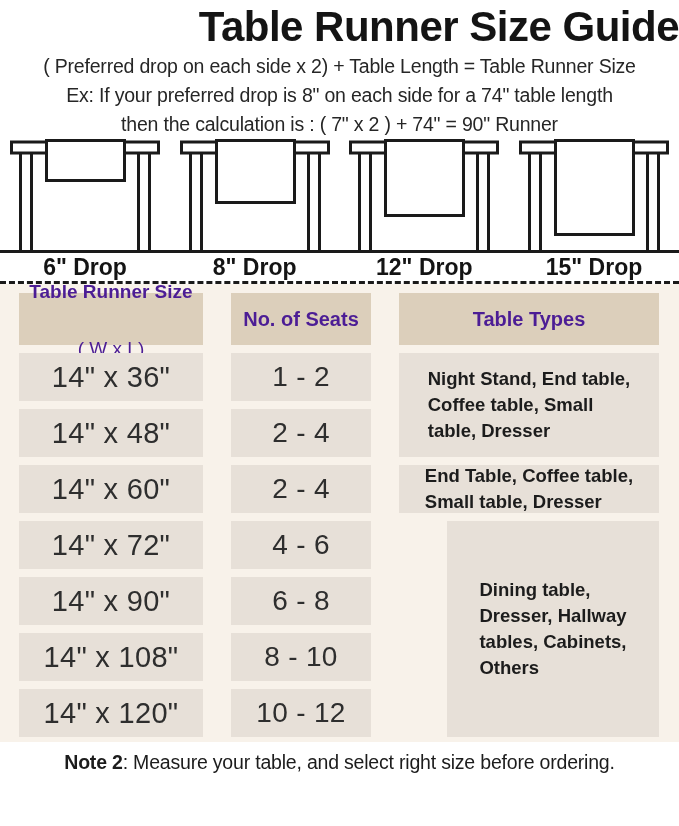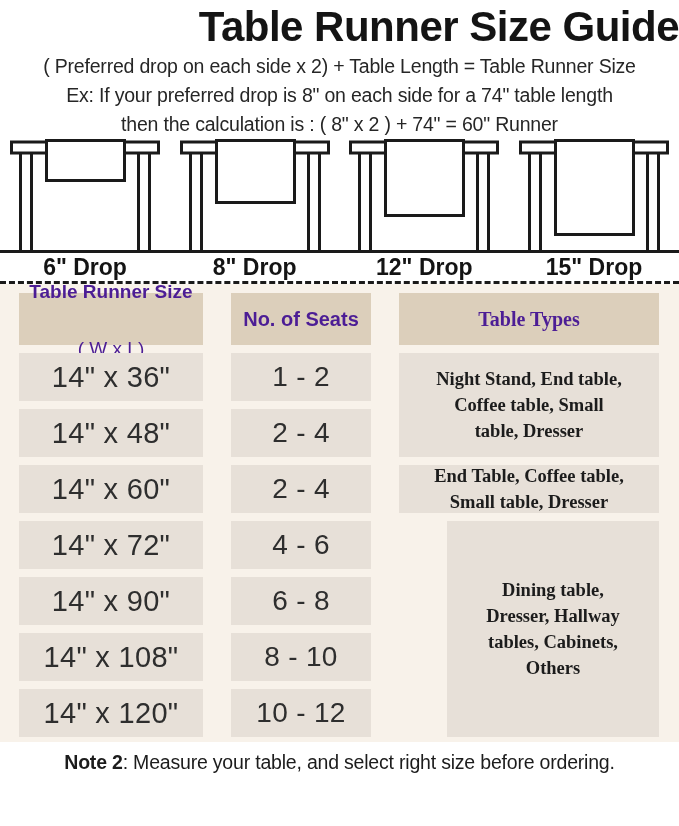--- a/index.html
+++ b/index.html
@@ -48,43 +48,43 @@
   }
   .head .main-line { font-size:19px; line-height:22px; }
   .head .sub-line { font-weight:normal; font-size:19px; line-height:19px;margin-top:36px; }
   .val {
     background:#e7e0d8; font-size:29px; font-weight:400; color:#2e2e2e;
     letter-spacing:0.3px;
   }
   .seats-val { font-size:28px; }
   .types {
     background:#e7e0d8; font-weight:bold; font-size:18.5px; color:#1c1c1c;
-    text-align:center; line-height:26px; padding:4px 12px;
+    text-align:left; line-height:26px; padding:4px 12px;
   }
   .types span { white-space:pre-line; display:block; }
-  .col1 { grid-column:1; } .col2 { grid-column:2; } .col3 { grid-column:3;font-family:Liberation Serif, serif; }
+  .col1 { grid-column:1; } .col2 { grid-column:2; } .col3 { grid-column:3; }
   .type-a { grid-row:2 / span 2; }
   .type-b { grid-row:4; }
   .type-c { grid-row:5 / span 4;margin-left:48px; }
 
   .notes { padding:7px 5px 0; text-align:center; }
   .notes p { font-size:19.5px; line-height:27.5px; color:#1c1c1c; letter-spacing:-0.2px; }
   .notes b { font-weight:bold; }
 </style>
 </head>
 <body>
 
 <div class="page">
 
   <h1 class="page-title">Table Runner Size Guide</h1>
 
   <div class="formula">
     <p>( Preferred drop on each side x 2) + Table Length = Table Runner Size</p>
     <p>Ex: If your preferred drop is 8" on each side for a 74" table length</p>
-    <p>then the calculation is : ( 8" x 2 ) + 74" = 60" Runner</p>
+    <p>then the calculation is : ( 7" x 2 ) + 74" = 90" Runner</p>
   </div>
 
   <div class="illustrations">
     <svg width="150" height="111" viewBox="0 0 150 111">
       <path d="M10.5 13 V111 M21.5 13 V111 M128.5 13 V111 M139.5 13 V111" stroke="#1a1a1a" stroke-width="3" fill="none"></path>
       <rect x="1.5" y="3" width="147" height="11" fill="#ffffff" stroke="#1a1a1a" stroke-width="3"></rect>
       <rect x="36.5" y="1.5" width="78" height="40" fill="#ffffff" stroke="#1a1a1a" stroke-width="3"></rect>
     </svg>
     <svg width="150" height="111" viewBox="0 0 150 111">
       <path d="M10.5 13 V111 M21.5 13 V111 M128.5 13 V111 M139.5 13 V111" stroke="#1a1a1a" stroke-width="3" fill="none"></path>

